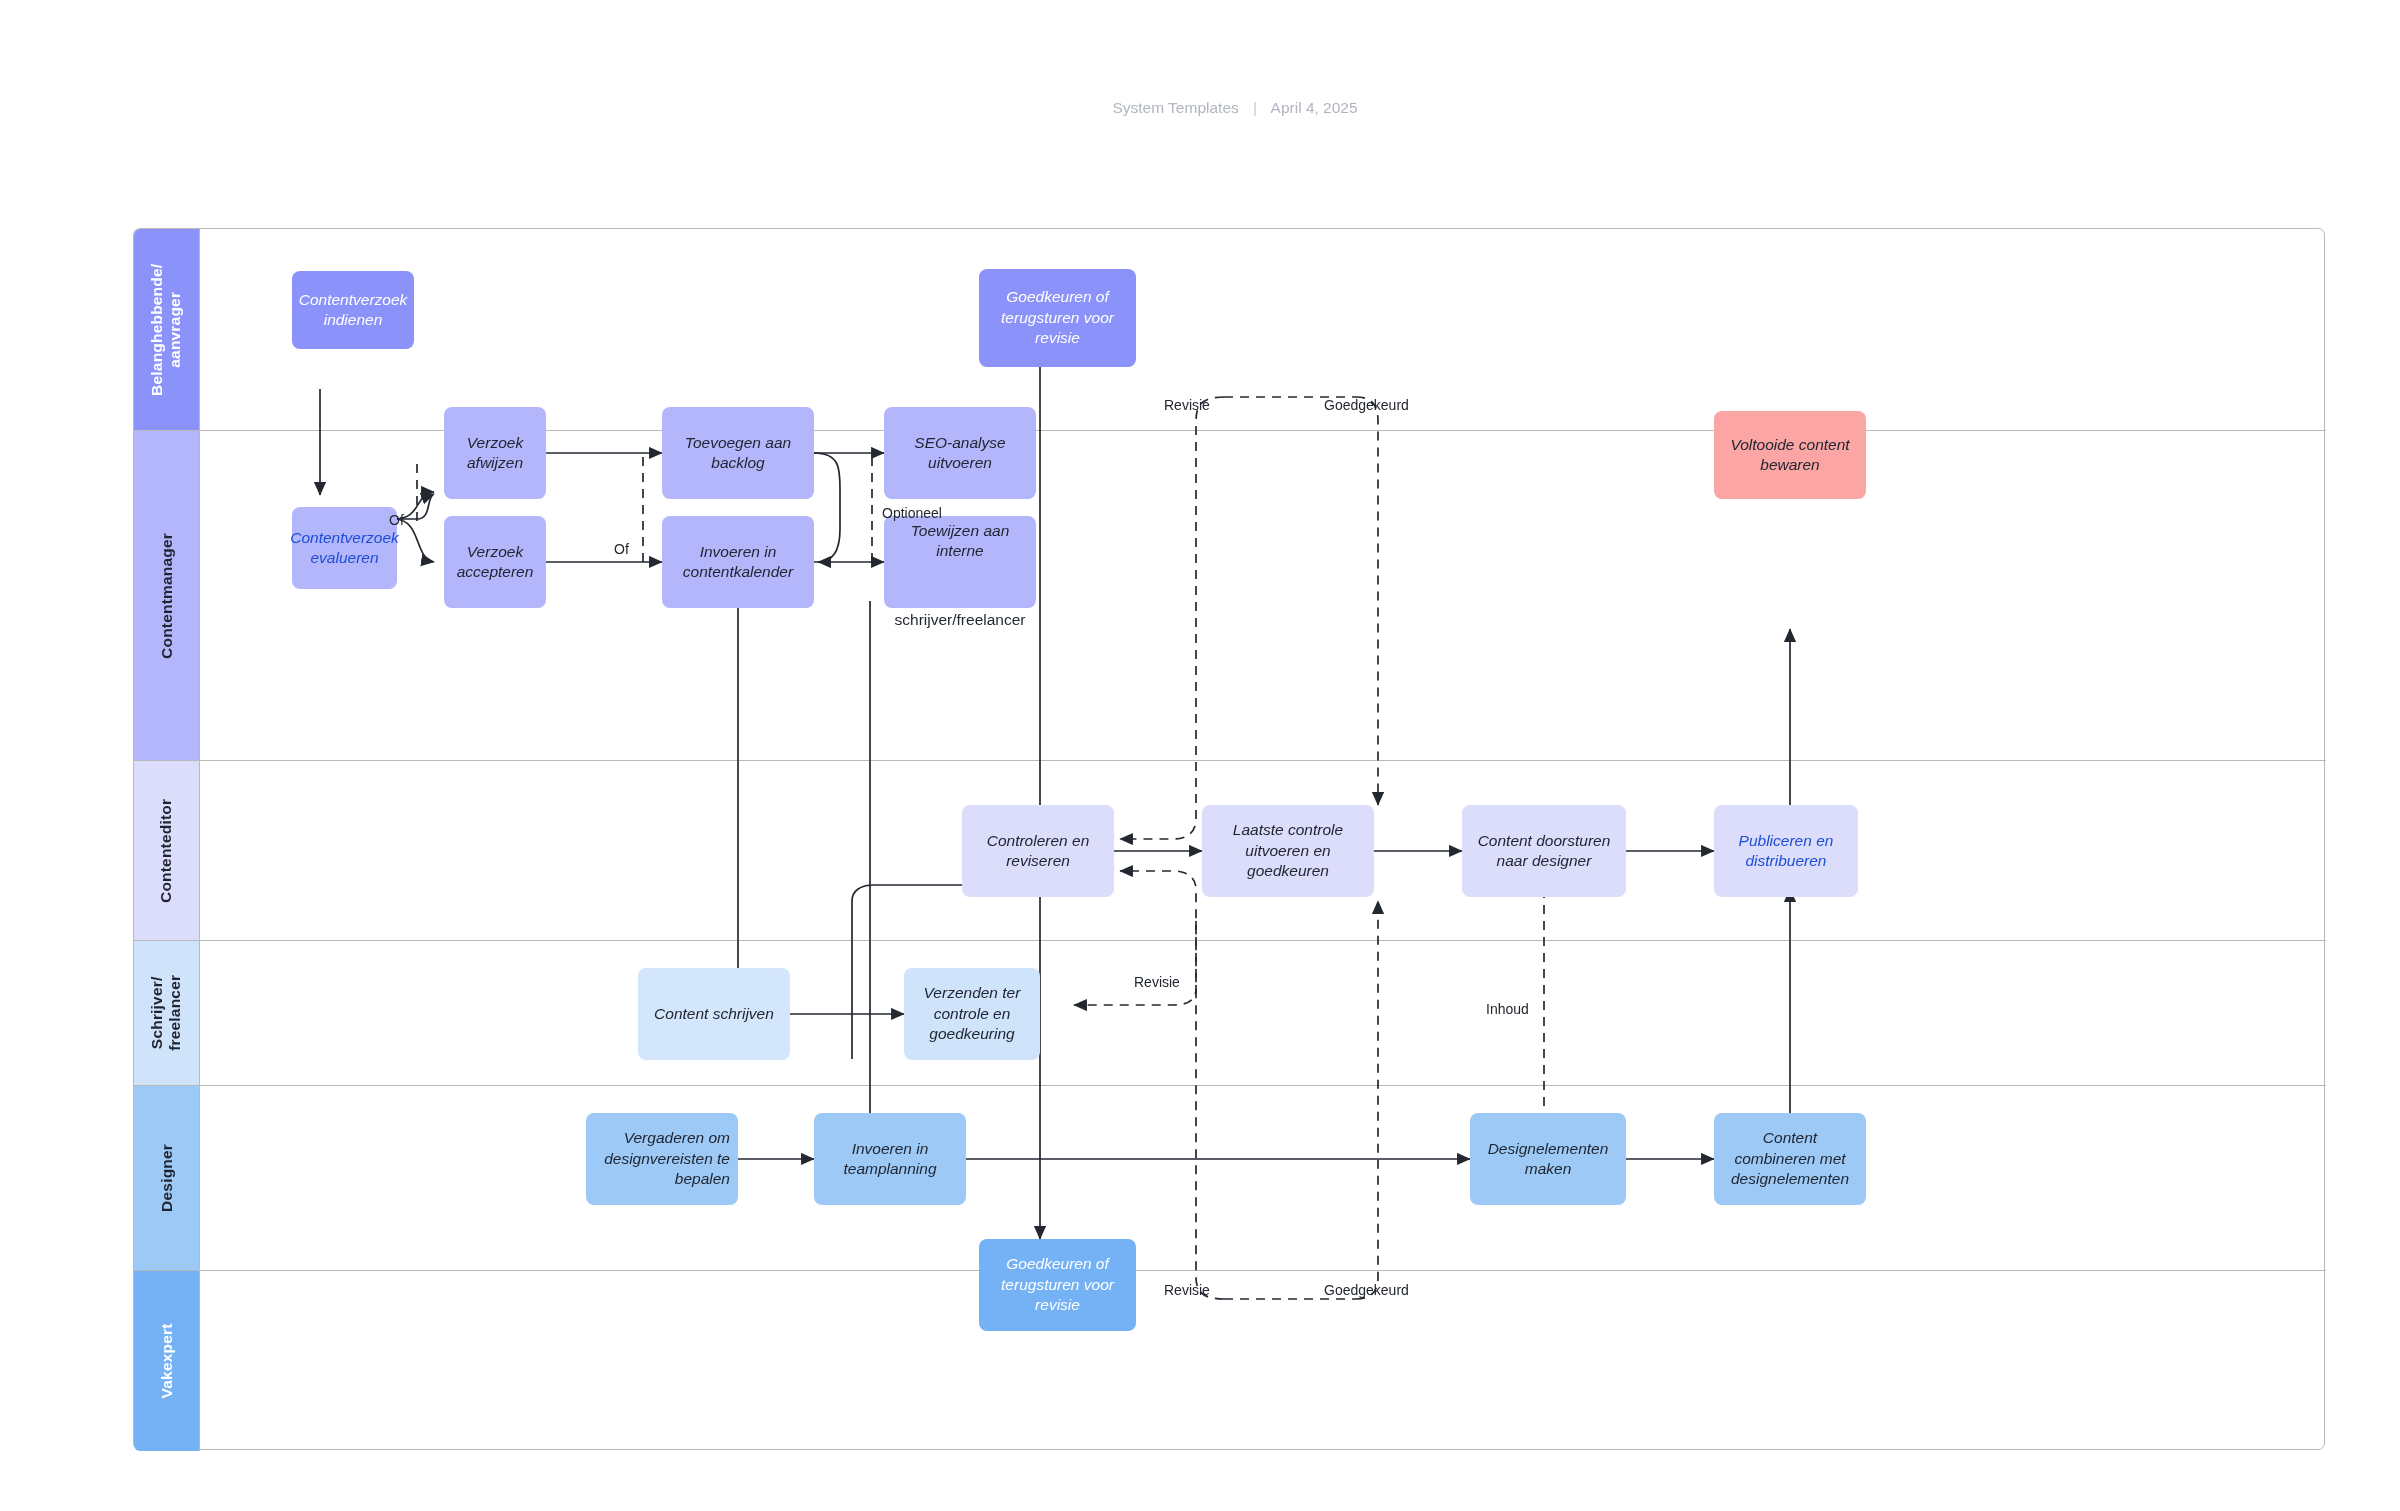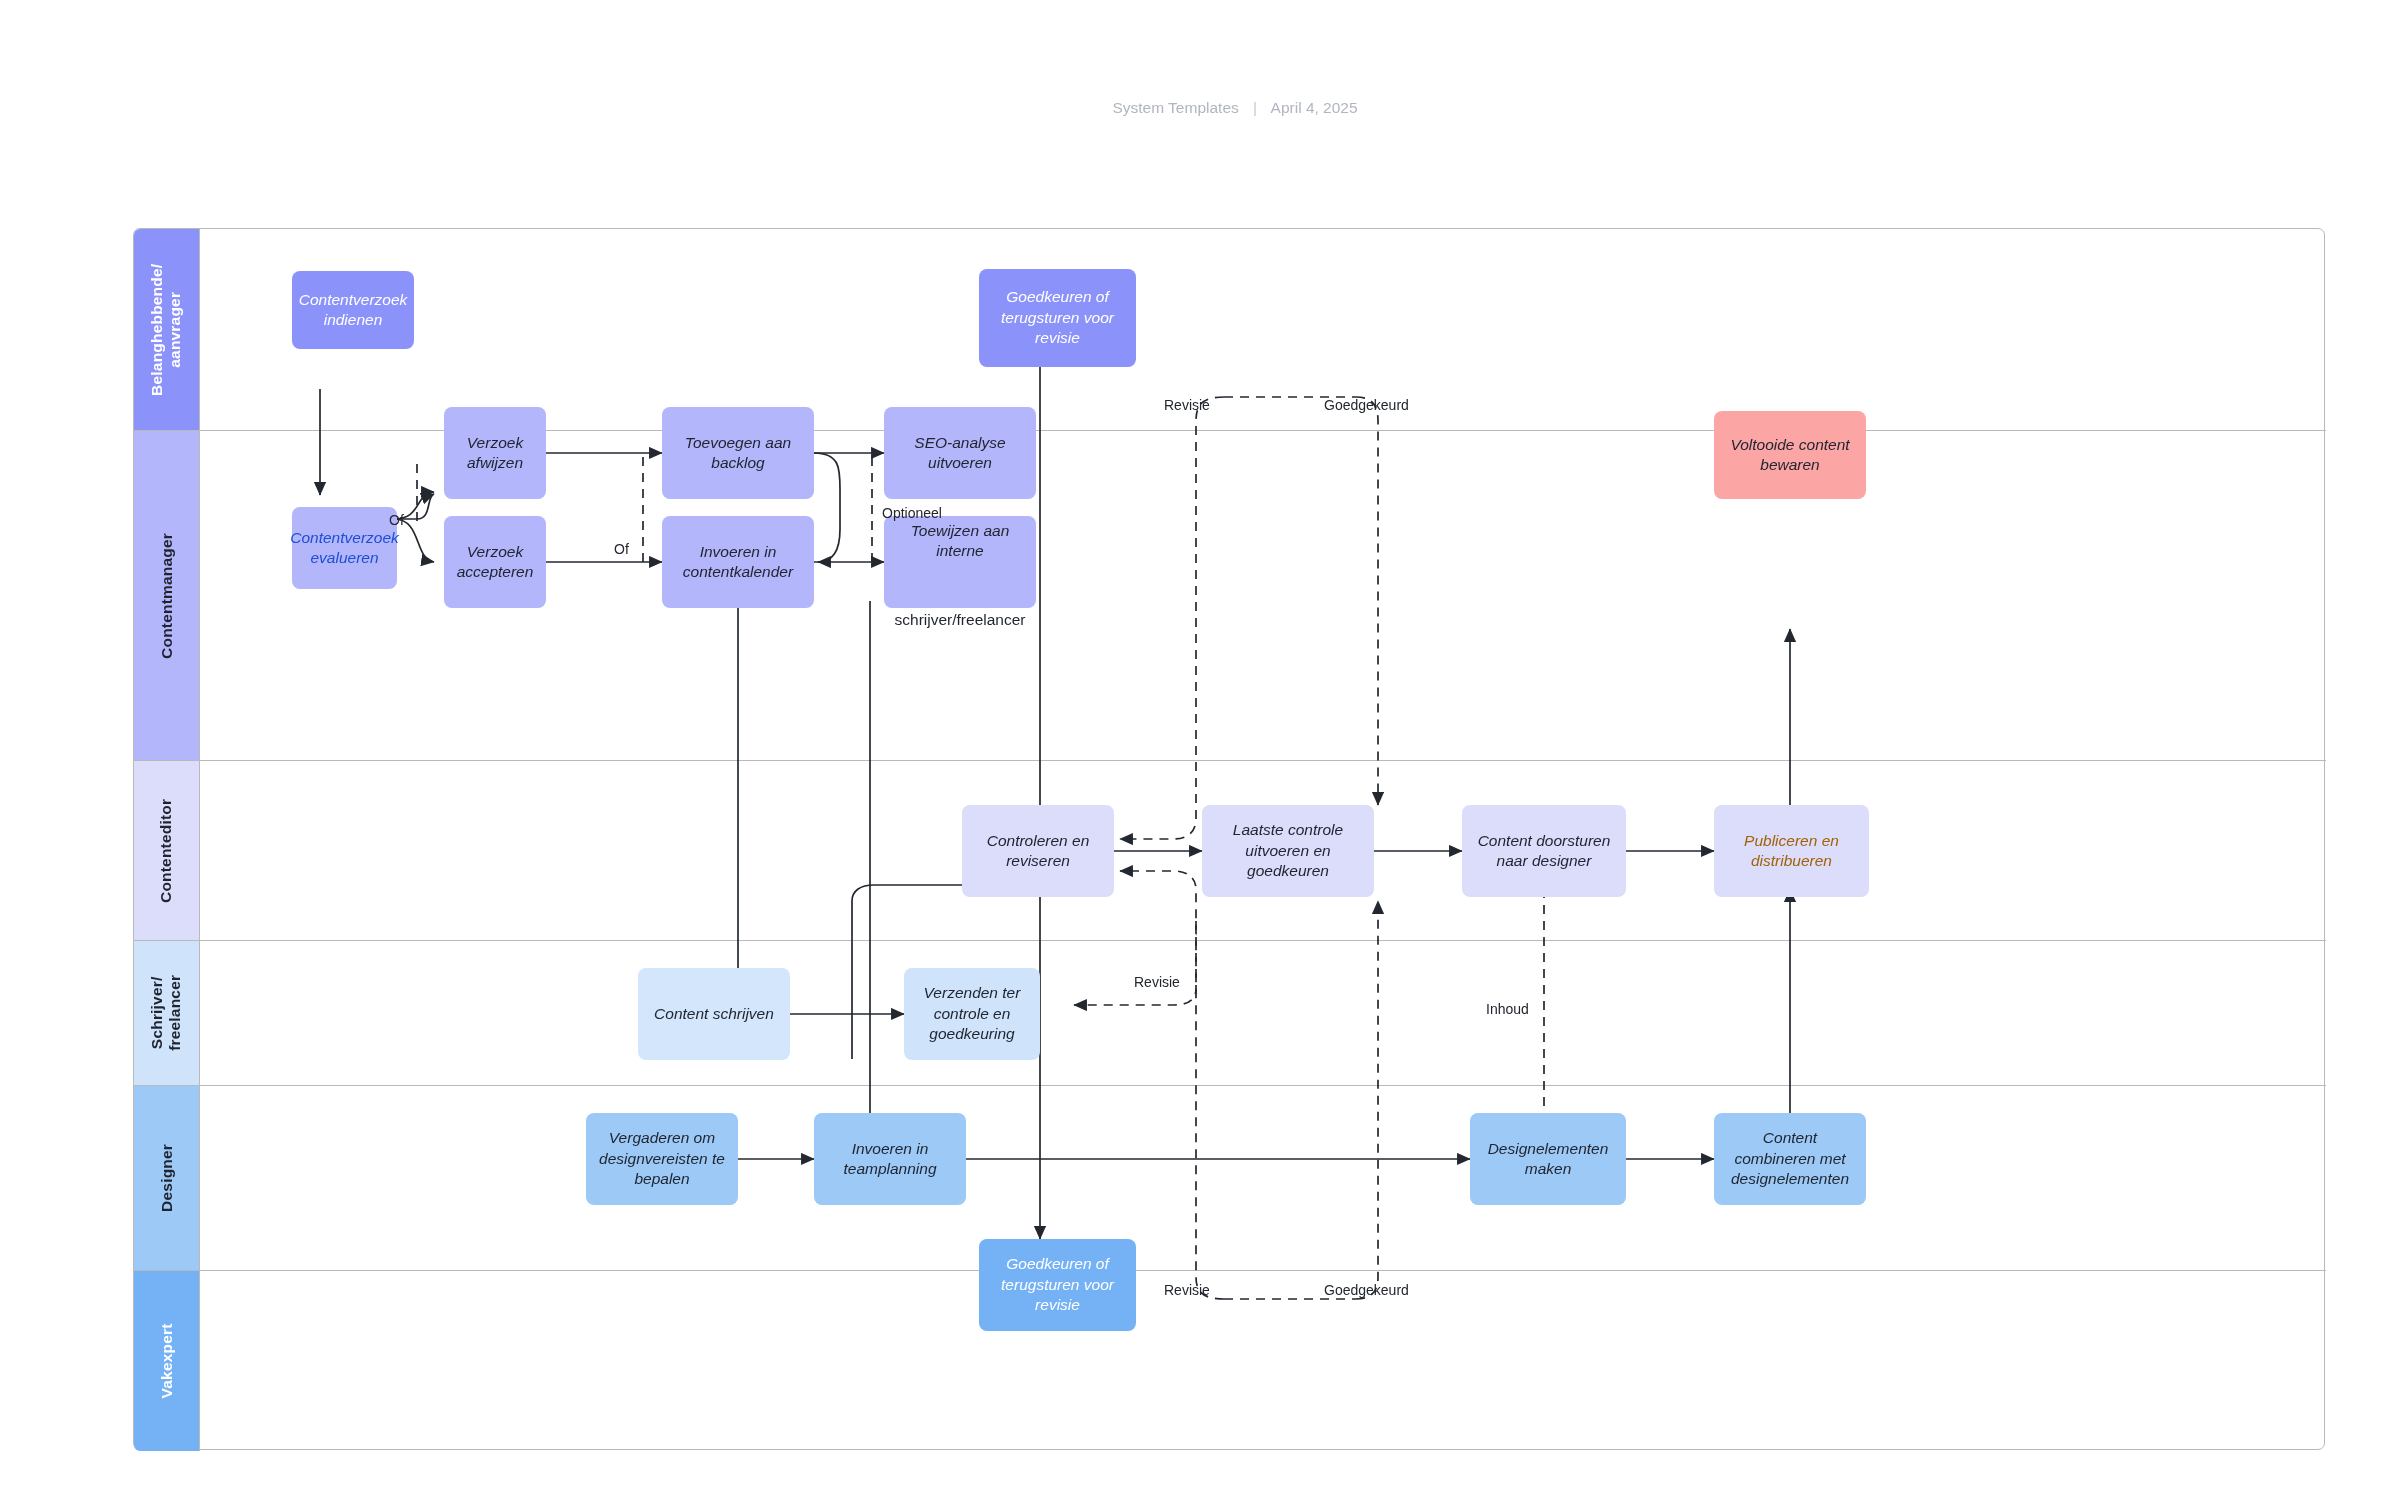--- a/index.html
+++ b/index.html
@@ -219,32 +219,32 @@
 
     <div class="node" style="left:828px;top:576px;width:152px;height:92px;background:#dcdcfb;color:#1f2430;">
       <span class="lbl">Controleren en reviseren</span>
     </div>
     <div class="node" style="left:1068px;top:576px;width:172px;height:92px;background:#dcdcfb;color:#1f2430;">
       <span class="lbl">Laatste controle uitvoeren en goedkeuren</span>
     </div>
     <div class="node" style="left:1328px;top:576px;width:164px;height:92px;background:#dcdcfb;color:#1f2430;">
       <span class="lbl">Content doorsturen naar designer</span>
     </div>
-    <div class="node" style="left:1580px;top:576px;width:155px;height:92px;background:#dcdcfb;color:#a16207;">
+    <div class="node" style="left:1580px;top:576px;width:144px;height:92px;background:#dcdcfb;color:#1d4ed8;">
       <span class="lbl">Publiceren en distribueren</span>
     </div>
 
     <div class="node" style="left:504px;top:739px;width:152px;height:92px;background:#d3e6fb;color:#1f2430;">
       <span class="lbl">Content schrijven</span>
     </div>
     <div class="node" style="left:770px;top:739px;width:136px;height:92px;background:#cfe3fb;color:#1f2430;">
       <span class="lbl">Verzenden ter controle en goedkeuring</span>
     </div>
 
-    <div class="node" style="left:452px;top:884px;width:152px;height:92px;background:#9cc9f5;color:#1f2430;">
+    <div class="node" style="left:452px;top:884px;width:152px;height:92px;background:#9cc9f5;color:#1f2430;text-align:right;">
       <span class="lbl">Vergaderen om designvereisten te bepalen</span>
     </div>
     <div class="node" style="left:680px;top:884px;width:152px;height:92px;background:#9cc9f5;color:#1f2430;">
       <span class="lbl">Invoeren in teamplanning</span>
     </div>
     <div class="node" style="left:1336px;top:884px;width:156px;height:92px;background:#9cc9f5;color:#1f2430;">
       <span class="lbl">Designelementen maken</span>
     </div>
     <div class="node" style="left:1580px;top:884px;width:152px;height:92px;background:#9cc9f5;color:#1f2430;">
       <span class="lbl">Content combineren met designelementen</span>

